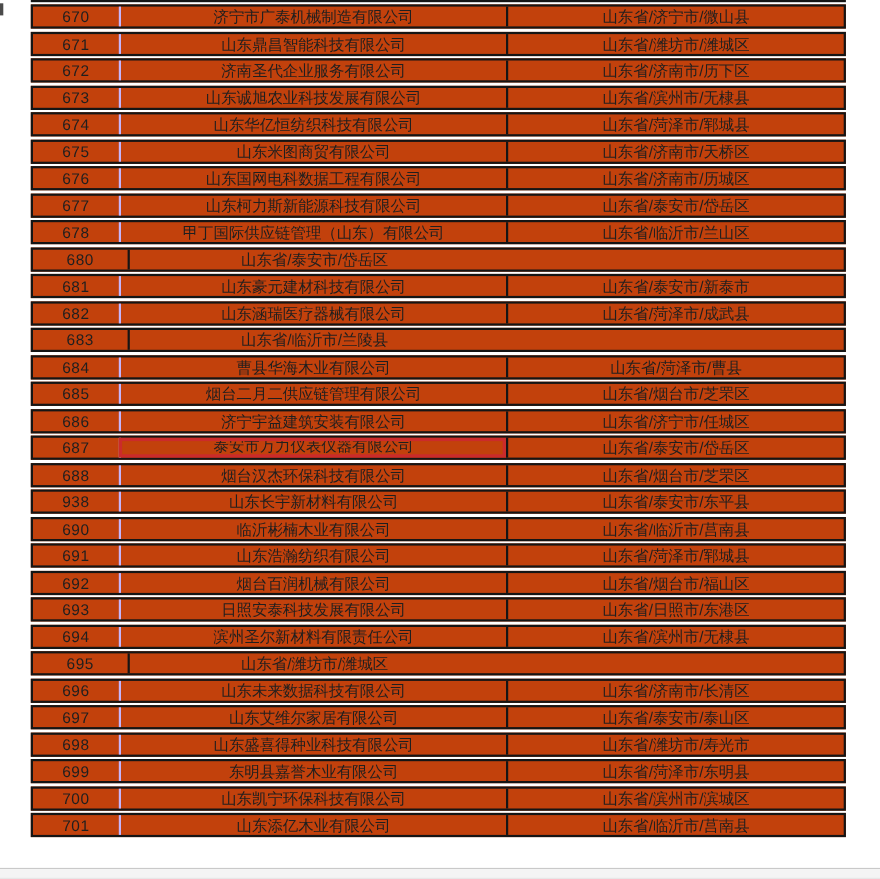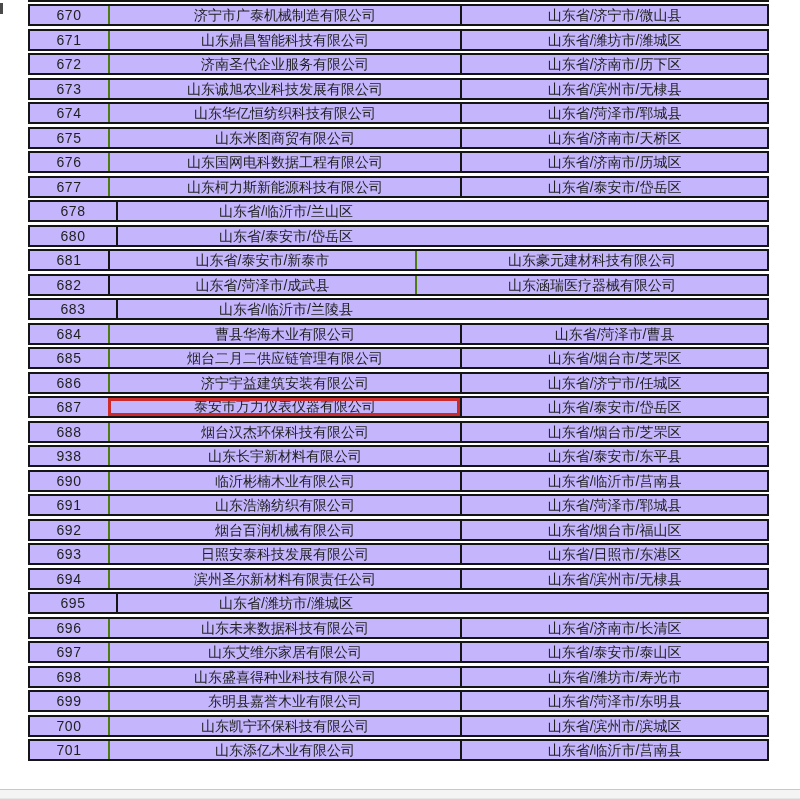--- a/index.html
+++ b/index.html
@@ -40,34 +40,34 @@
     top: 4px;
     width: 741px;
   }
 
   .row {
     box-sizing: border-box;
     display: flex;
     height: 22px;
     margin-bottom: 2.5px;
     border: 2px solid #151515;
-    background: #c4b5fd;
+    background: #c2410c;
   }
   .cell {
     box-sizing: border-box;
     display: flex;
     align-items: center;
     justify-content: center;
     font-size: 14px;
     line-height: 18px;
     white-space: nowrap;
     overflow: hidden;
   }
   .c-no      { width: 86px;  letter-spacing: 0.5px; }
-  .c-company { width: 388px; border-left: 2px solid #4d7c0f; }
+  .c-company { width: 388px; border-left: 2px solid #c4b5fd; }
   .c-region  { width: 338px; border-left: 2px solid #151515; }
 
   .hl {
     outline: 3px solid var(--hl-color, #cb2b2b);
     outline-offset: -3px;
     font-family: Liberation Mono, monospace;
   }
 
   .scroll-strip {
     position: absolute;
@@ -131,39 +131,40 @@
   </div>
 
   <div class="row">
     <div class="cell c-no">677</div>
     <div class="cell c-company">山东柯力斯新能源科技有限公司</div>
     <div class="cell c-region">山东省/泰安市/岱岳区</div>
   </div>
 
   <div class="row">
     <div class="cell c-no">678</div>
+    <div class="cell c-company">甲丁国际供应链管理（山东）有限公司</div>
     <div class="cell c-region">山东省/临沂市/兰山区</div>
   </div>
 
 
   <div class="row">
     <div class="cell c-no">680</div>
     <div class="cell c-region">山东省/泰安市/岱岳区</div>
   </div>
 
   <div class="row">
     <div class="cell c-no">681</div>
+    <div class="cell c-company">山东豪元建材科技有限公司</div>
     <div class="cell c-region">山东省/泰安市/新泰市</div>
-    <div class="cell c-company">山东豪元建材科技有限公司</div>
   </div>
 
   <div class="row">
     <div class="cell c-no">682</div>
+    <div class="cell c-company">山东涵瑞医疗器械有限公司</div>
     <div class="cell c-region">山东省/菏泽市/成武县</div>
-    <div class="cell c-company">山东涵瑞医疗器械有限公司</div>
   </div>
 
   <div class="row">
     <div class="cell c-no">683</div>
     <div class="cell c-region">山东省/临沂市/兰陵县</div>
   </div>
 
   <div class="row">
     <div class="cell c-no">684</div>
     <div class="cell c-company">曹县华海木业有限公司</div>

